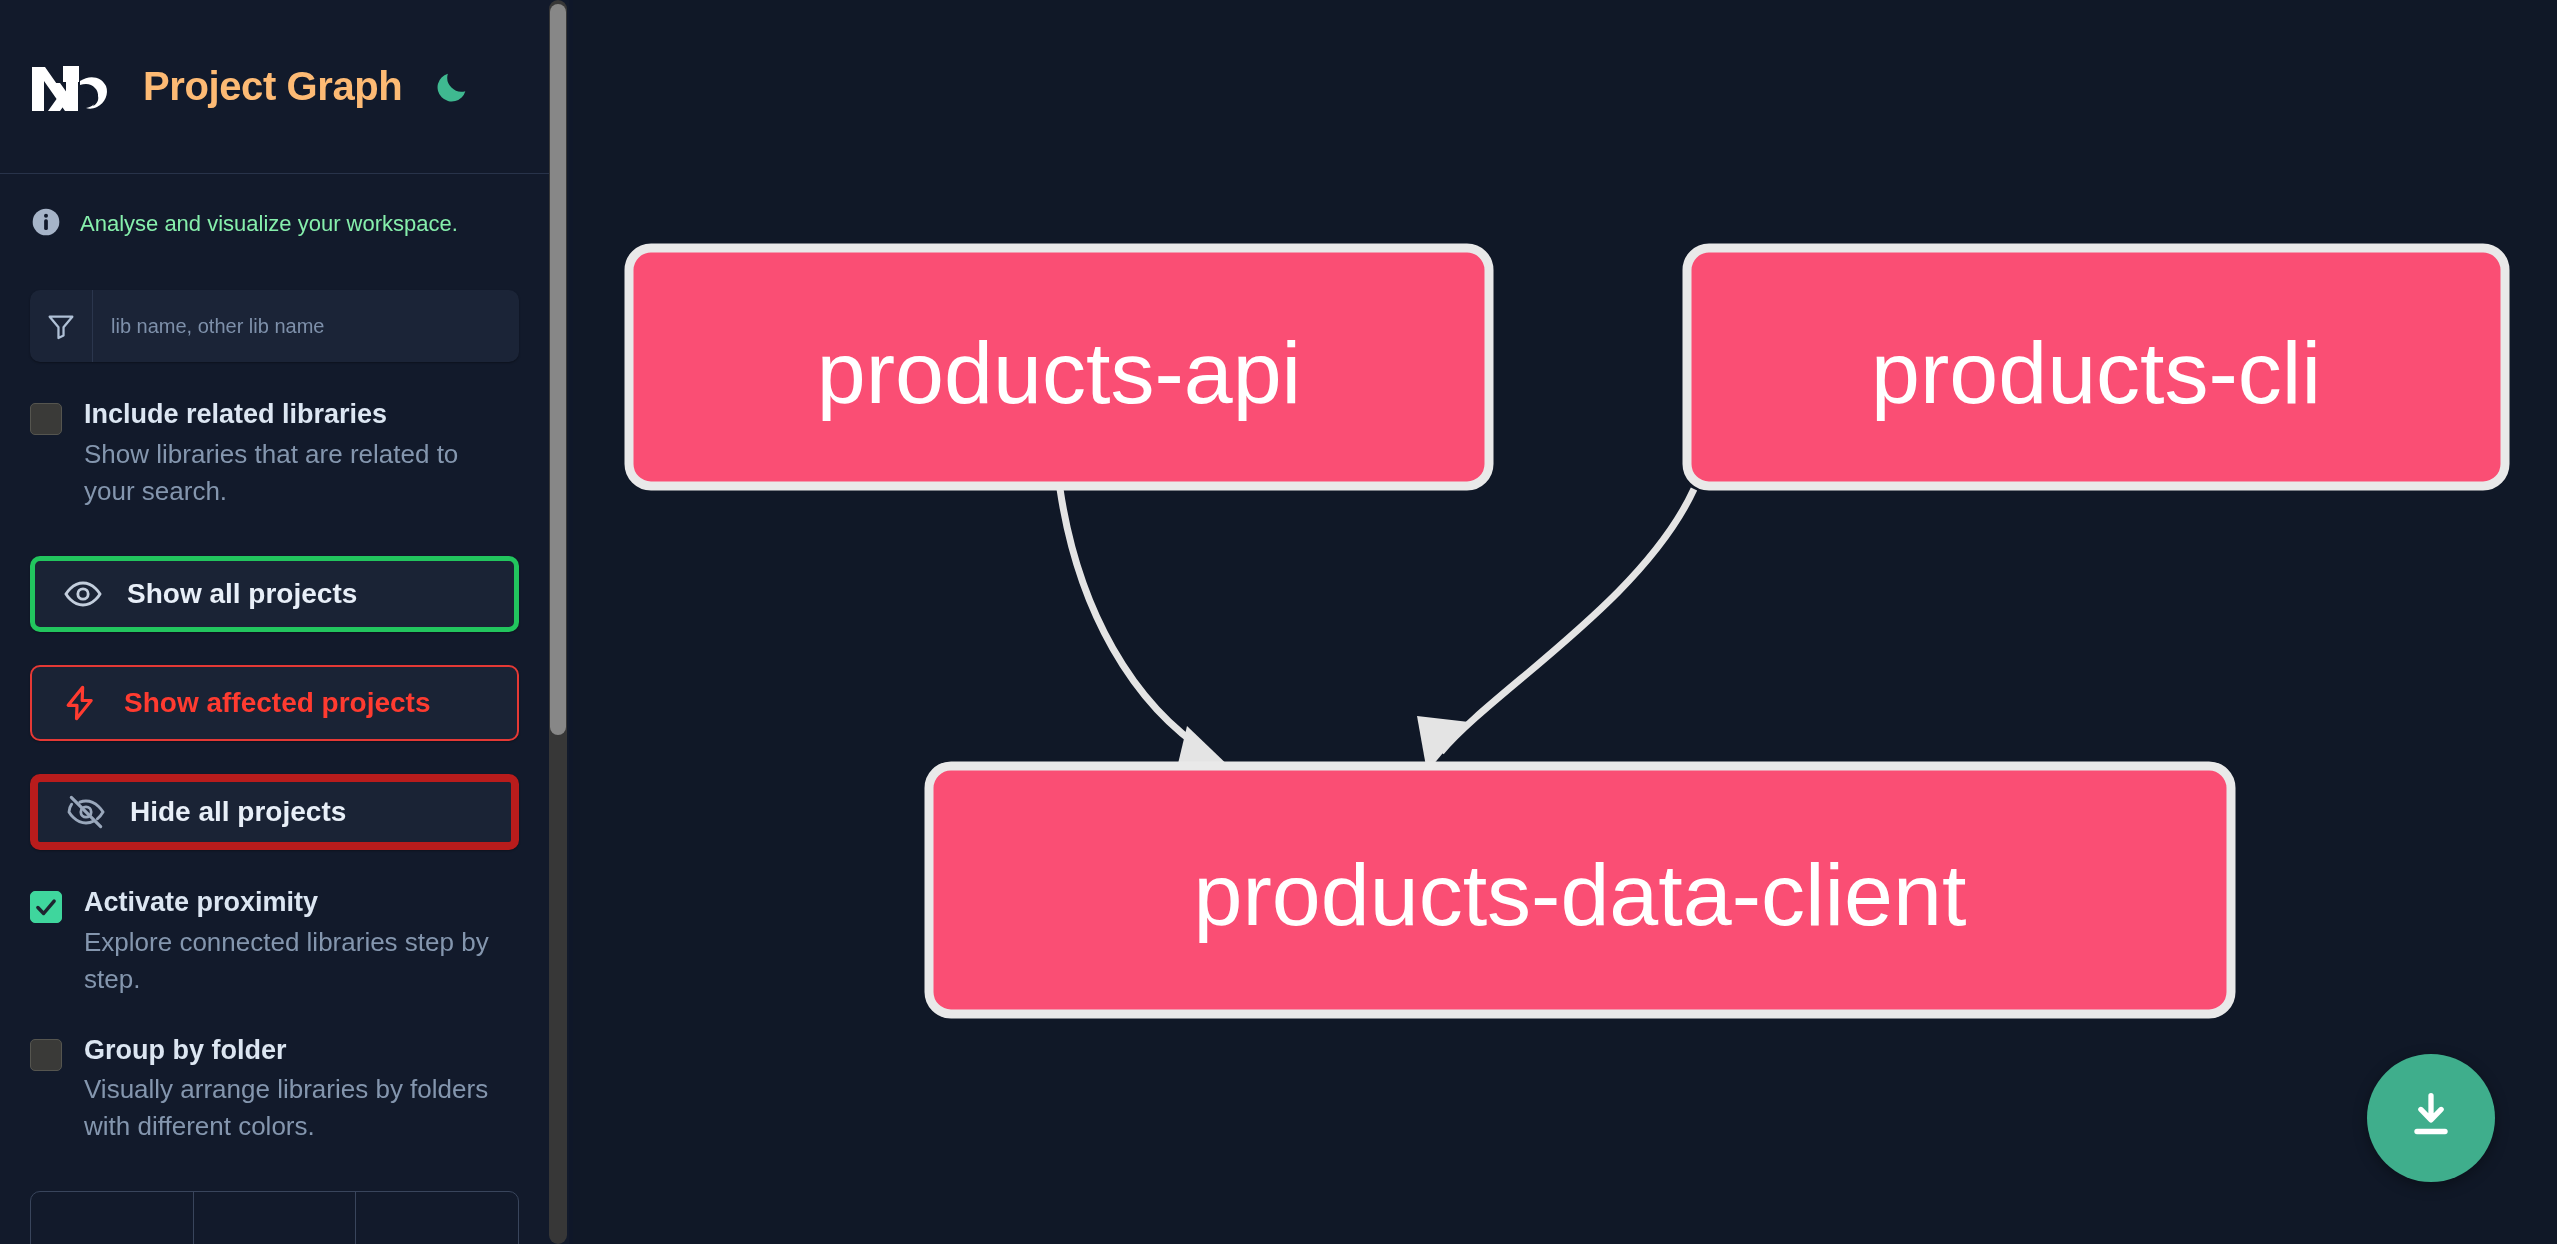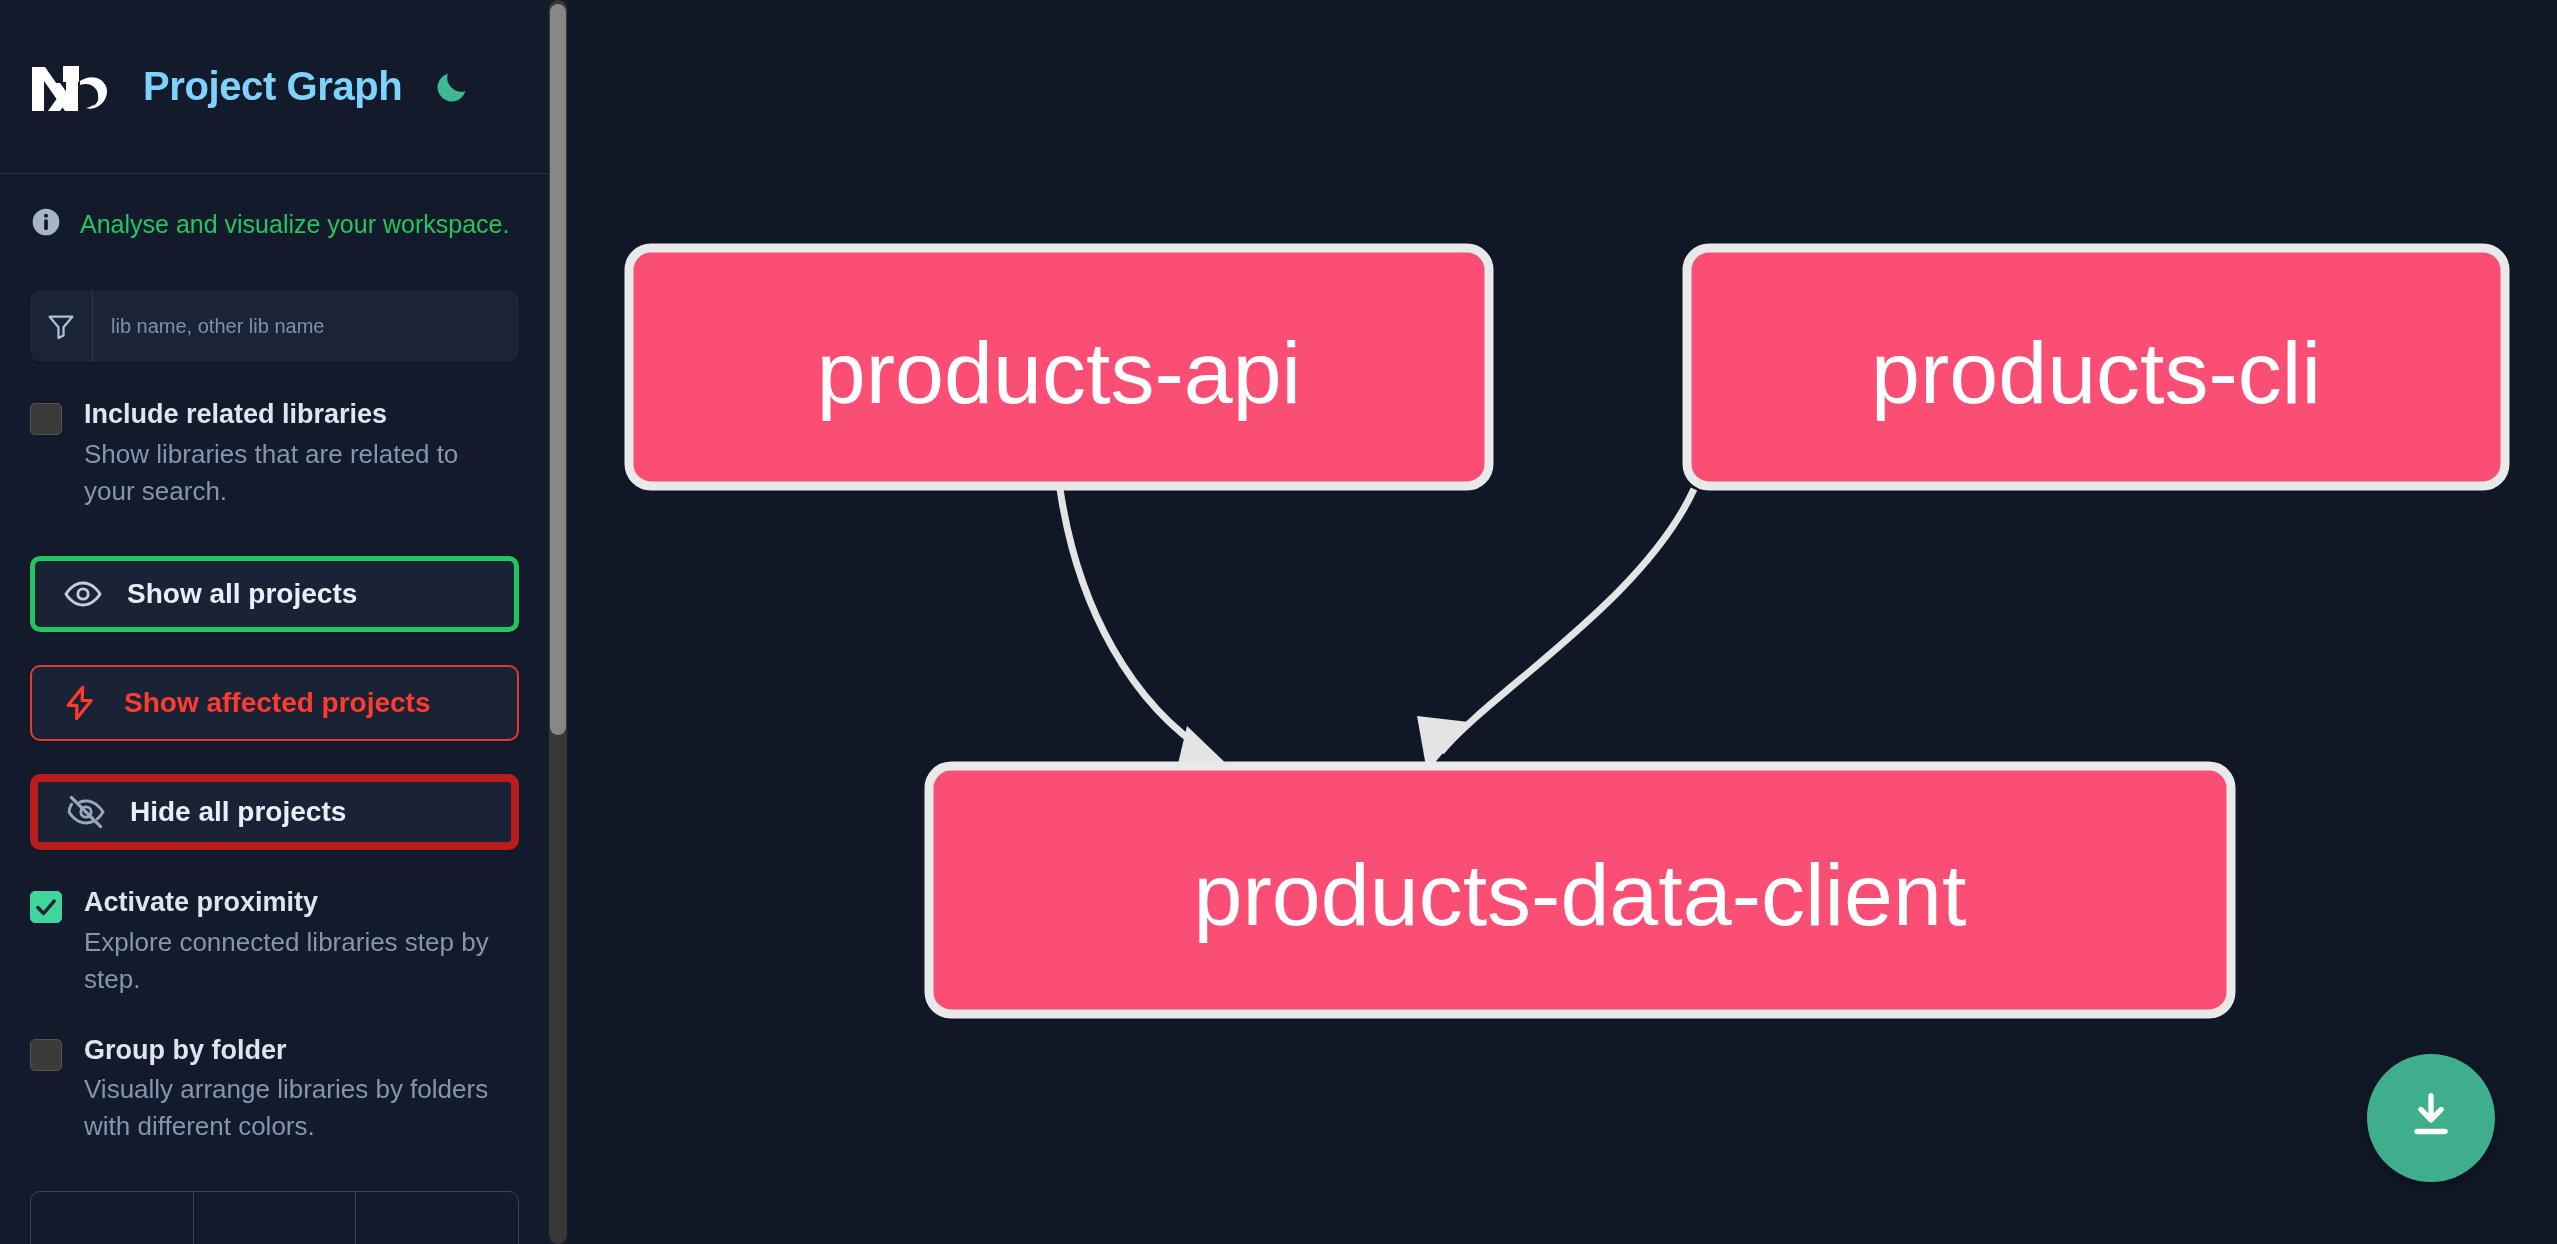--- a/index.html
+++ b/index.html
@@ -23,40 +23,40 @@
 
   .sb-header {
     height: 174px;
     display: flex; align-items: center;
     padding-left: 30px;
     border-bottom: 1px solid #28334A;
   }
   .nx-logo { width: 86px; height: 52px; flex: 0 0 auto; }
   .app-title {
     margin-left: 27px;
-    color: #7dd3fc;
+    color: #fdba74;
     font-size: 40px;
     font-weight: bold;
     letter-spacing: -0.4px;
     white-space: nowrap;
   }
   .theme-toggle {
     margin-left: 30px; width: 40px; height: 40px;
     display: flex; align-items: center; justify-content: center;
     cursor: pointer;
   }
 
   .info-row {
     display: flex; align-items: center;
     padding: 0 30px;
     height: 100px;
     gap: 18px;
   }
   .info-icon { flex: 0 0 auto; }
-  .info-text { color: #22c55e; font-size: 25px; white-space: nowrap; }
+  .info-text { color: #86efac; font-size: 22px; white-space: nowrap; }
 
   .sb-body { padding: 0 30px; }
 
   
   .search-wrap {
     display: flex; align-items: stretch;
     height: 72px;
     background: #1B2437;
     border-radius: 10px;
     overflow: hidden;

